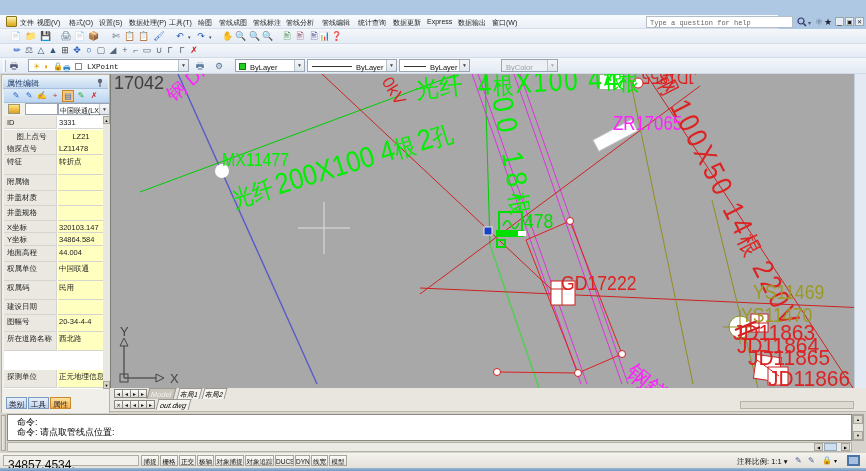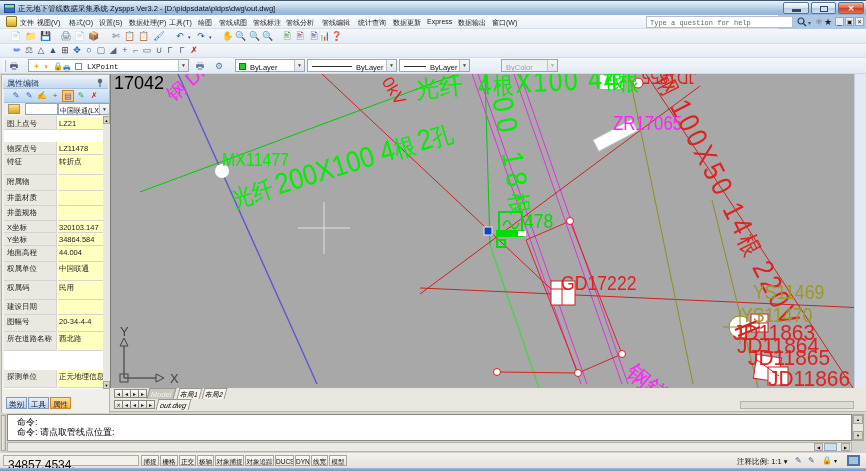--- a/index.html
+++ b/index.html
@@ -43,31 +43,20 @@
 #bottom{left:0;top:468px;width:866px;height:3px;background:linear-gradient(#9db8d8,#7397c2);}
 .cvtext{position:absolute;white-space:pre;line-height:1;}
 .lab{position:absolute;white-space:pre;font-size:21px;line-height:1;transform:scaleX(0.84);transform-origin:0 0;letter-spacing:0px;}
 .cad{position:absolute;white-space:pre;line-height:27px;height:30px;}
 .dg{font-size:29px;}
 .cj{font-size:24px;}
 </style>
 </head>
 <body>
 <div id="win">
-  <div id="title" class="abs">
-    <div class="abs" style="left:4px;top:3px;width:11px;height:9px;background:linear-gradient(#9fe06a 20%,#3fae49 45%,#2b6fc4 45%);border:1px solid #1c4c8a;"></div>
-    <div class="abs" style="left:18px;top:3px;">正元地下管线数据采集系统 Zyspps Ver3.2 - [D:\pldpsdata\pldps\dwg\out.dwg]</div>
-    <div class="wbtn" style="left:783px;width:26px;">
-        <span style="position:absolute;left:8px;top:6px;width:9px;height:3px;background:#33445c;"></span>
-      </div>
-    <div class="wbtn" style="left:811px;width:25px;">
-        <span style="position:absolute;left:8px;top:3px;width:8px;height:6px;border:1px solid #33445c;background:#cfe0f0;"></span>
-      </div>
-    <div class="wbtn" id="bclose" style="left:838px;width:26px;color:#fff;font-size:8px;text-align:center;line-height:11px;font-weight:bold;">✕</div>
-  </div>
   <div id="menu" class="abs">
     <div class="mi" style="left:6px;top:1px;width:11px;height:11px;background:linear-gradient(#fdf4c0,#e9c64a 60%,#d8a824);border:1px solid #8a7217;border-radius:1px;"></div>
     <span class="mi" style="left:20px;">文件</span>
     <span class="mi" style="left:37px;">视图(V)</span>
     <span class="mi" style="left:69px;">格式(O)</span>
     <span class="mi" style="left:99px;">设置(S)</span>
     <span class="mi" style="left:129px;">数据处理(P)</span>
     <span class="mi" style="left:169px;">工具(T)</span>
     <span class="mi" style="left:198px;">绘图</span>
     <span class="mi" style="left:219px;">管线成图</span>
@@ -211,21 +200,21 @@
         <line x1="629" y1="236" x2="629" y2="270" stroke="#8f8f22"></line>
         <rect x="640" y="240" width="17" height="18" fill="#fff" stroke="#cc2222"></rect>
         <line x1="640" y1="249" x2="657" y2="249" stroke="#cc2222"></line>
         <line x1="648" y1="240" x2="648" y2="258" stroke="#cc2222"></line>
         <rect x="644" y="282" width="25" height="24" fill="#fff" stroke="#cc2222" transform="rotate(8 656 294)"></rect>
         <rect x="657" y="293" width="20" height="18" fill="#fff" stroke="#cc2222"></rect>
         <line x1="646" y1="286" x2="668" y2="302" stroke="#cc2222"></line>
         <line x1="624" y1="256" x2="646" y2="247" stroke="#cc2222" stroke-width="2"></line>
         <line x1="627" y1="262" x2="649" y2="253" stroke="#cc2222" stroke-width="2"></line>
       </svg>
-      <div class="cvtext" style="left:3px;top:0px;color:#000000;font-size:18px;">17042</div>
+      <div class="cvtext" style="left:3px;top:0px;color:#404040;font-size:18px;">17042</div>
       <div class="cvtext" style="left:52px;top:16px;color:#ff22ff;font-size:19px;transform:rotate(-40deg);transform-origin:0 0;">钢 DN</div>
       <div class="lab" style="left:111px;top:76px;color:#00ee00;font-size:19px;">MX11477</div>
       <div class="cad" style="left:117px;top:112px;color:#00ee00;transform:rotate(-17deg) scaleX(0.88);transform-origin:0 0;"><span class="cj">光纤</span> <span class="dg">200X100 4</span><span class="cj">根</span> <span class="dg">2</span><span class="cj">孔</span></div>
       <div class="cvtext" style="left:282px;top:0px;color:#dd2222;font-size:17px;transform:rotate(58deg);transform-origin:0 0;">0kV</div>
       <div class="cvtext" style="left:303px;top:4px;color:#00ee00;font-size:24px;transform:rotate(-6deg);transform-origin:0 0;">光纤</div>
       <div class="cad" style="left:366px;top:-2px;color:#00ee00;transform:rotate(-3deg) scaleX(0.85);transform-origin:0 0;letter-spacing:2px;"><span class="dg">4</span><span class="cj">根</span><span class="dg">X100 4</span><span class="cj">根</span></div>
       <div class="cad" style="left:404px;top:21px;color:#00ee00;transform:rotate(80deg) scaleX(0.9);transform-origin:0 0;letter-spacing:7px;"><span class="dg">00 18</span><span class="cj">根</span></div>
       <div class="lab" style="left:502px;top:39px;color:#ff22ff;font-size:20px;">ZR17065</div>
       <div class="cad" style="left:565px;top:-6px;color:#dd2222;transform:rotate(63deg) scaleX(0.85);transform-origin:0 0;letter-spacing:4px;"><span class="cj">钢</span> <span class="dg">100X50 14</span><span class="cj">根</span> <span class="dg">220V</span></div>
       <div class="lab" style="left:534px;top:-3px;color:#dd2222;font-size:19px;transform:scaleX(0.84) rotate(180deg);transform-origin:28px 8px;">JD1855</div>
@@ -270,21 +259,21 @@
         <div class="combo" style="left:54px;top:0px;width:52px;height:12px;">
             <span style="position:absolute;left:1px;top:2px;font-size:7px;">中国联通(LX)</span>
             <span class="cArr">▼</span>
           </div>
       </div>
       <div id="pgrid">
           <div class="prow" style="top:0px;height:13px;">
             <div class="plab">ID</div>
             <div class="pval" style="background:#fff;">3331</div>
           </div>
-          <div class="prow" style="top:1px;height:13px;">
+          <div class="prow" style="top:14px;height:13px;text-align:center;">
             <div class="plab">图上点号</div>
             <div class="pval">LZ21</div>
           </div>
           <div class="prow" style="top:26px;height:13px;">
             <div class="plab">物探点号</div>
             <div class="pval">LZ11478</div>
           </div>
           <div class="prow" style="top:39px;height:20px;">
             <div class="plab">特征</div>
             <div class="pval">转折点</div>

